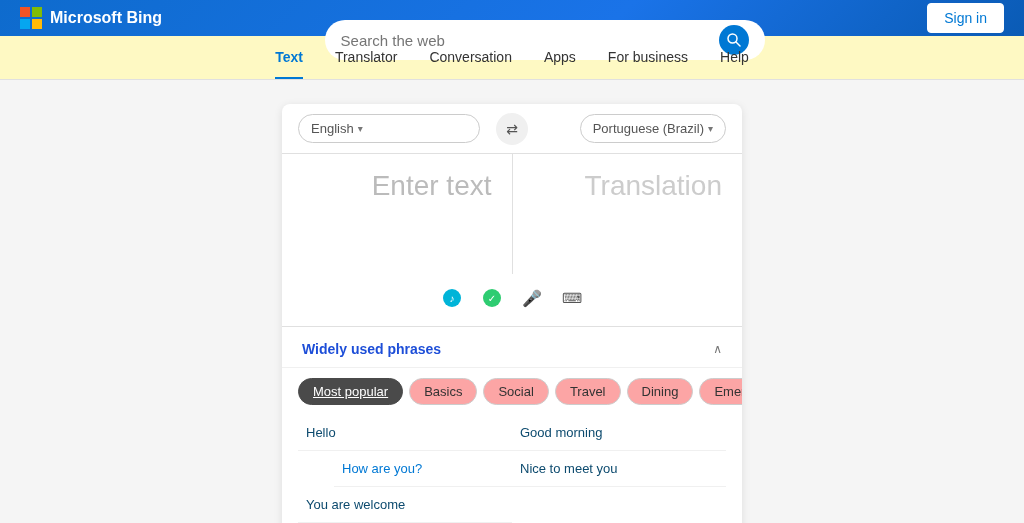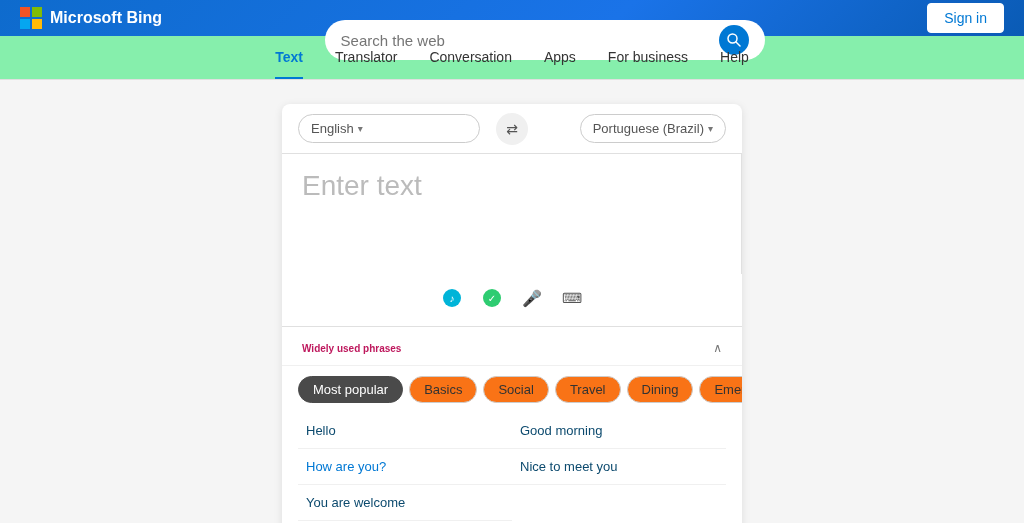--- a/index.html
+++ b/index.html
@@ -73,21 +73,21 @@
       color: #0078d4;
       padding: 6px 16px;
       border-radius: 4px;
       font-size: 14px;
       cursor: pointer;
       white-space: nowrap;
     }
 
     
     .nav {
-      background: #86efac;
+      background: #fef9c3;
       border-bottom: 1px solid #e0e0e0;
       display: flex;
       justify-content: center;
       gap: 32px;
       padding: 0;
       height: 44px;
       align-items: center;
     }
     .nav-item {
       font-size: 14px;
@@ -151,20 +151,21 @@
       justify-content: center;
       font-size: 14px;
       color: #555;
       flex-shrink: 0;
     }
 
     
     .text-areas {
       display: flex;
       min-height: 120px;
+      text-align: right;
     }
     .input-side, .output-side {
       flex: 1;
       padding: 16px 20px;
       position: relative;
     }
     .input-side {
       border-right: 1px solid #e0e0e0;
     }
     .enter-text-placeholder {
@@ -228,23 +229,23 @@
       padding: 0;
     }
     .phrases-header {
       display: flex;
       align-items: center;
       justify-content: space-between;
       padding: 14px 20px 10px;
       border-bottom: 1px solid #f0f0f0;
     }
     .phrases-title {
-      font-size: 10px;
+      font-size: 14px;
       font-weight: 600;
-      color: #be185d;
+      color: #1d4ed8;
     }
     .collapse-btn {
       background: none;
       border: none;
       cursor: pointer;
       font-size: 12px;
       color: #777;
     }
 
     
@@ -255,44 +256,45 @@
       padding: 10px 16px;
       overflow: hidden;
     }
     .category-pill {
       padding: 5px 14px;
       border-radius: 16px;
       font-size: 13px;
       cursor: pointer;
       white-space: nowrap;
       border: 1px solid #ccc;
-      background: #f97316;
+      background: #fca5a5;
       color: #333;
     }
     .category-pill.active {
       background: #4a4a4a;
       color: white;
       border-color: #4a4a4a;
+      text-decoration: underline;
     }
 
     
     .phrases-list {
       display: grid;
       grid-template-columns: 1fr 1fr;
       padding: 0 16px 12px;
       gap: 0;
     }
     .phrase-item {
       padding: 10px 8px;
       font-size: 13px;
       color: #0c4a6e;
       border-bottom: 1px solid #f0f0f0;
       cursor: pointer;
     }
-    .phrase-item.blue { color: #0078d4; }
+    .phrase-item.blue { color: #0078d4; margin-left: 36px; }
   </style>
 </head>
 <body>
 
 <header class="header">
   <div class="logo-area">
     <div class="bing-logo-icon">
 
       <svg width="22" height="22" viewBox="0 0 22 22">
         <rect x="0" y="0" width="10" height="10" fill="#f35325"></rect>
@@ -346,20 +348,23 @@
           <span>Portuguese (Brazil)</span>
           <span class="lang-dropdown-arrow">▾</span>
         </div>
       </div>
     </div>
 
     <div class="text-areas">
       <div class="input-side">
         <div class="enter-text-placeholder">Enter text</div>
       </div>
+      <div class="output-side">
+        <div class="translation-text">Translation</div>
+      </div>
     </div>
 
     <div class="center-controls">
       <button class="control-icon-btn">
         <div class="speaker-icon">♪</div>
       </button>
       <button class="control-icon-btn">
         <div class="copy-icon">✓</div>
       </button>
       <button class="control-icon-btn">

